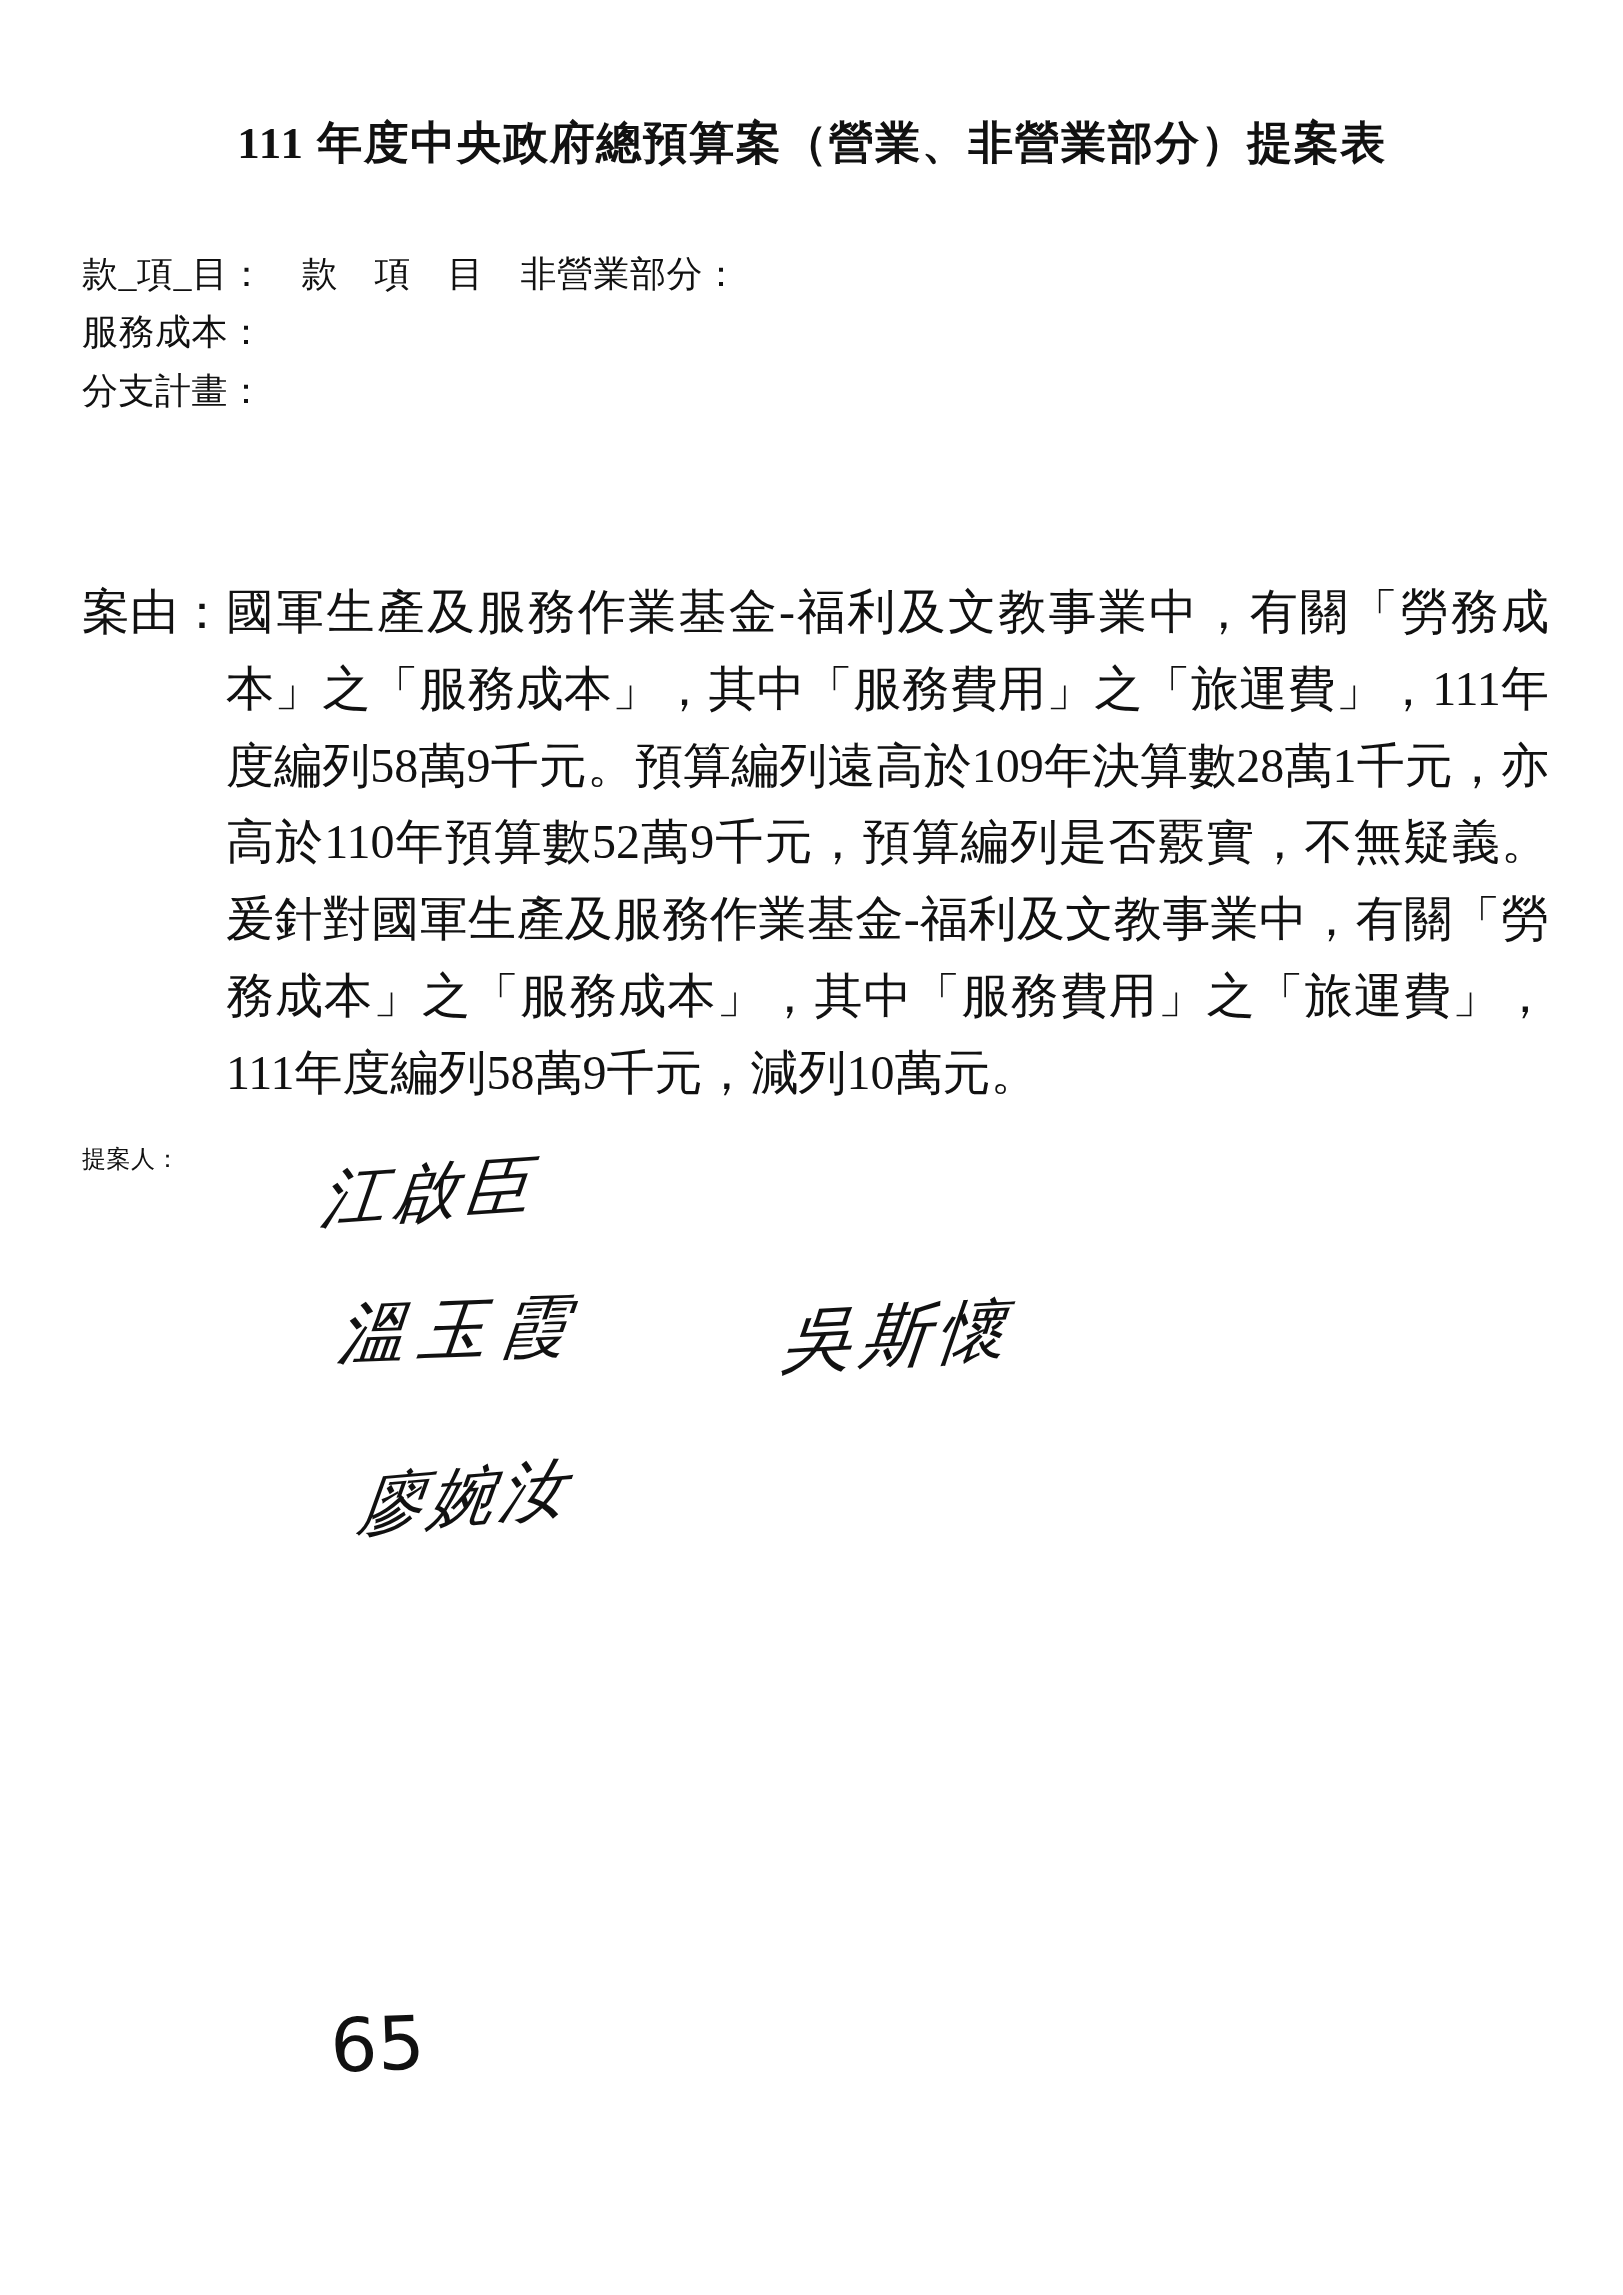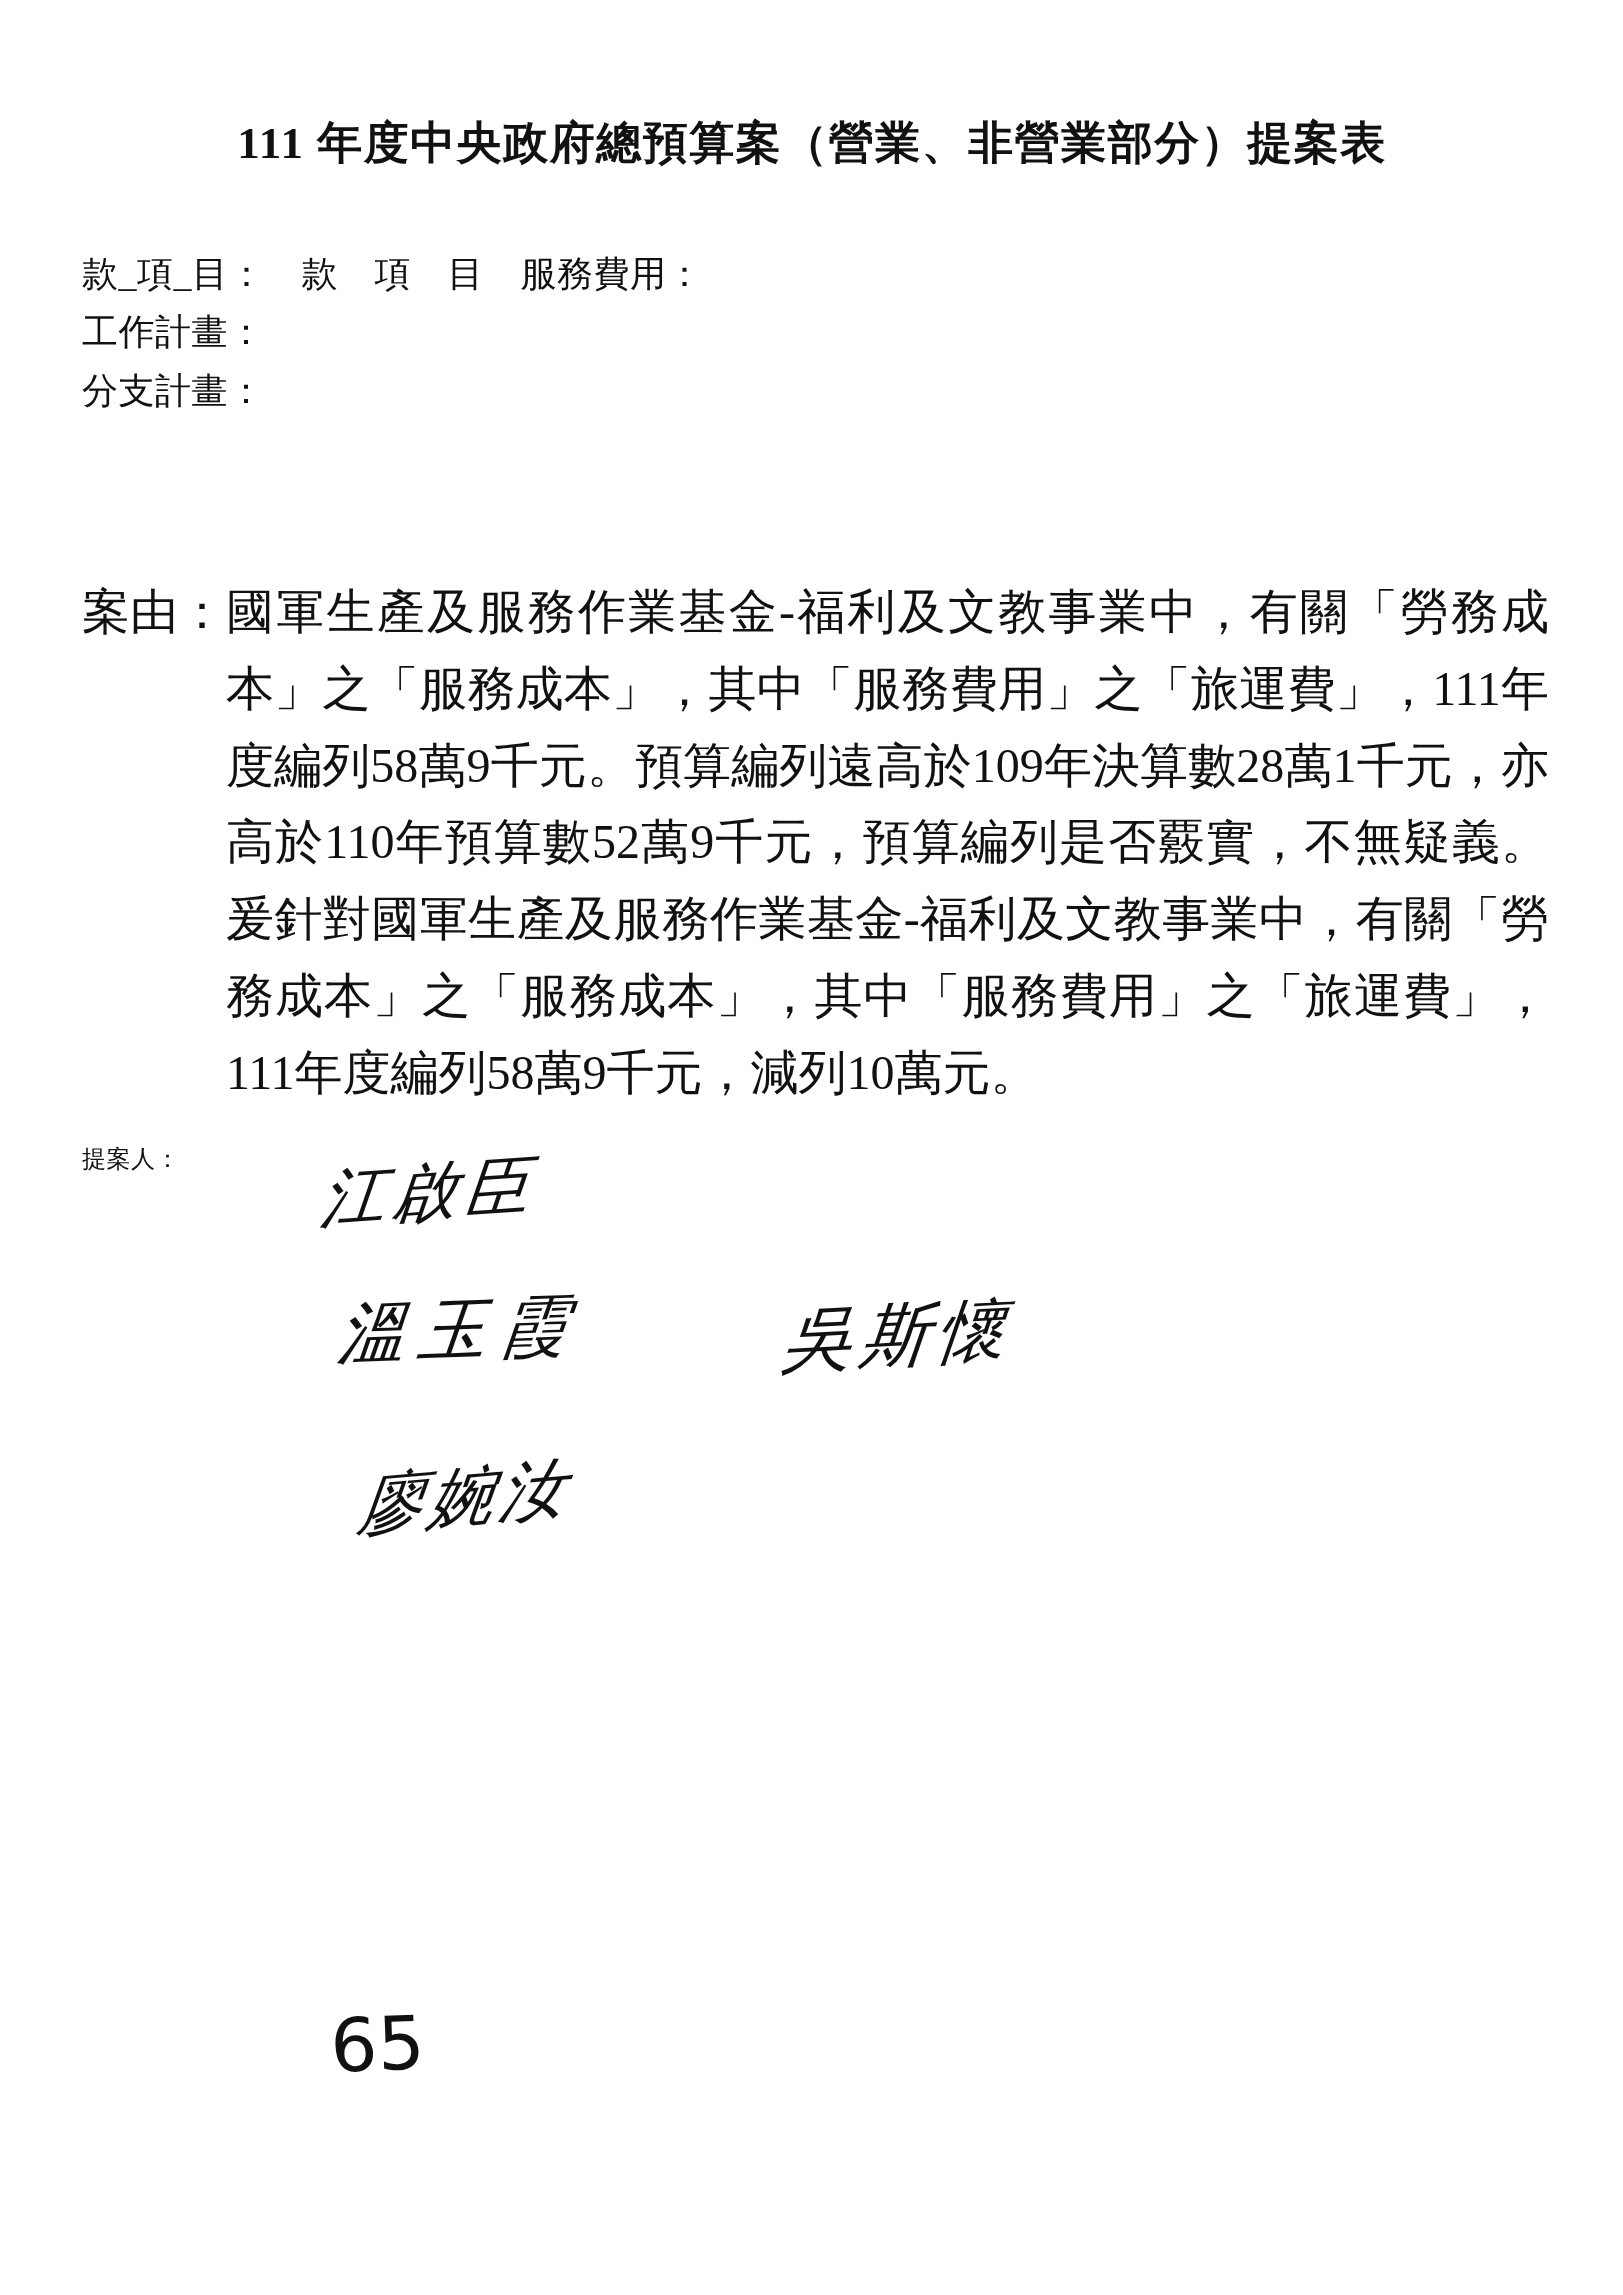--- a/index.html
+++ b/index.html
@@ -139,22 +139,22 @@
   }
 </style>
 </head>
 <body>
 
 <div class="page">
 
   <div class="doc-title">111 年度中央政府總預算案（營業、非營業部分）提案表</div>
 
   <div class="meta-block">
-    <div class="meta-line">款_項_目：　款　項　目　服務費用：</div>
-    <div class="meta-line">工作計畫：</div>
+    <div class="meta-line">款_項_目：　款　項　目　非營業部分：</div>
+    <div class="meta-line">服務成本：</div>
     <div class="meta-line">分支計畫：</div>
   </div>
 
   <div class="case-block">
     <div class="case-row">
       <div class="case-label">案由：</div>
       <div class="case-body">
         <p>國軍生產及服務作業基金-福利及文教事業中，有關「勞務成本」之「服務成本」，其中「服務費用」之「旅運費」，111年度編列58萬9千元。預算編列遠高於109年決算數28萬1千元，亦高於110年預算數52萬9千元，預算編列是否覈實，不無疑義。爰針對國軍生產及服務作業基金-福利及文教事業中，有關「勞務成本」之「服務成本」，其中「服務費用」之「旅運費」，111年度編列58萬9千元，減列10萬元。</p>
       </div>
     </div>

